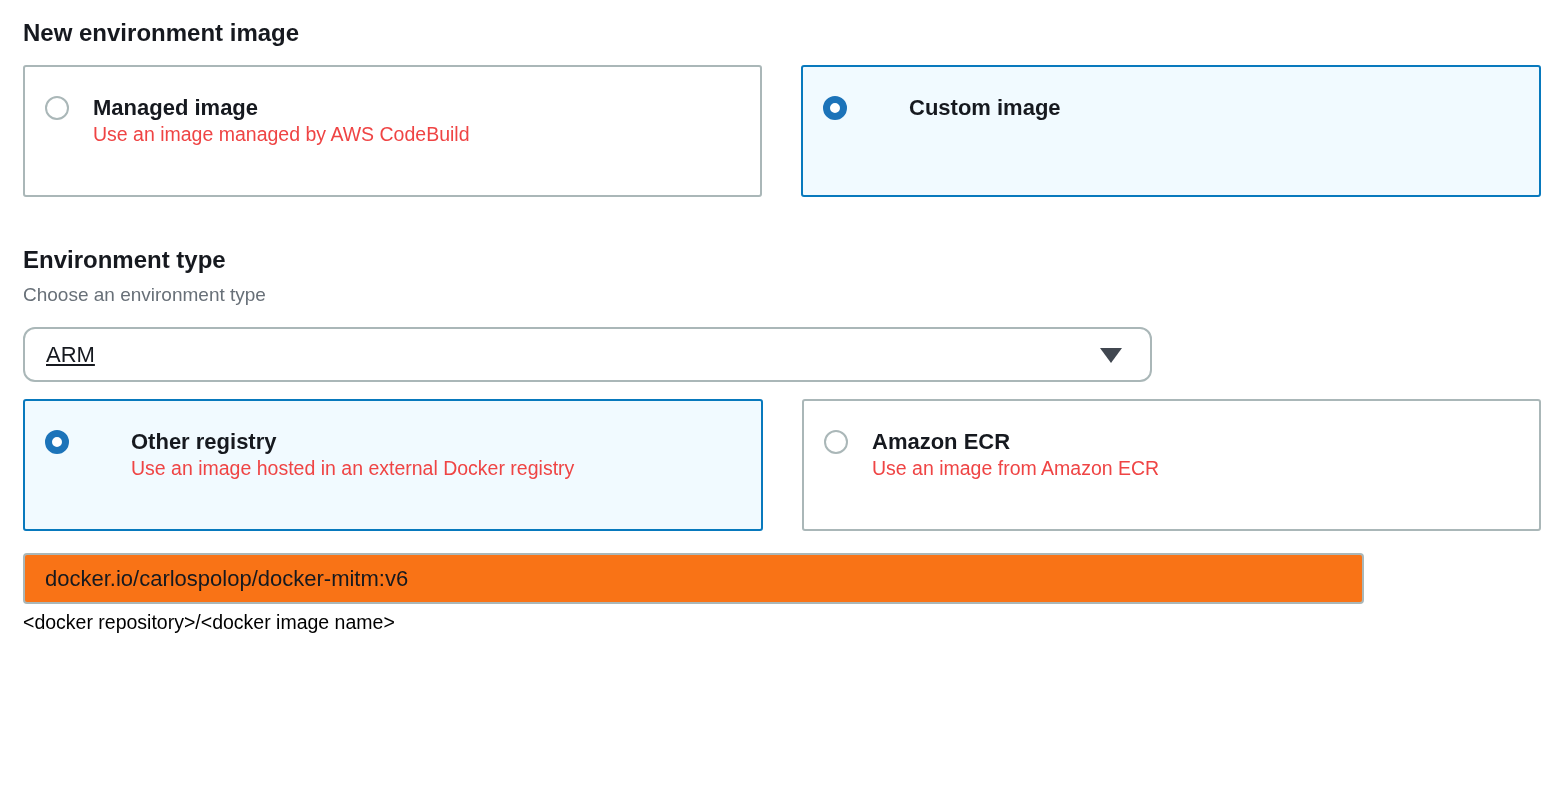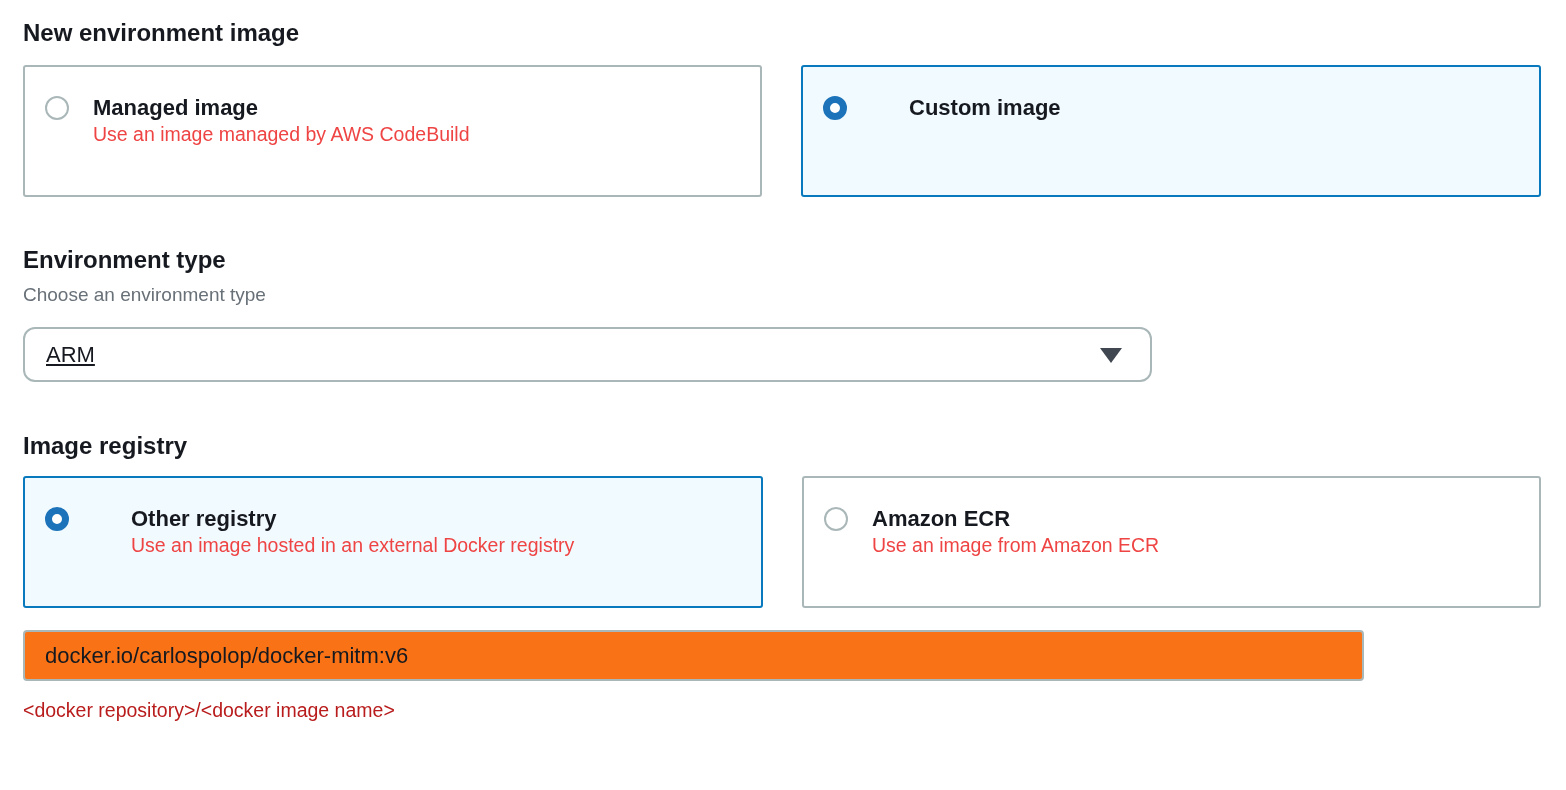--- a/index.html
+++ b/index.html
@@ -115,22 +115,22 @@
     background: #f97316;
     padding: 0 20px;
     font-family: "Liberation Sans", sans-serif;
     font-size: 22px;
     color: #16191f;
     outline: none;
   }
   .help-text {
     font-size: 19.5px;
     line-height: 24px;
-    color: #b91c1c;
-    margin-top: 17px;
+    color: #000000;
+    margin-top: 6px;
   }
   .cards-row-tight { margin-top: 17px; }
 </style>
 </head>
 <body>
 
 <div class="page">
 
   <div class="section-label">New environment image</div>
 
@@ -152,21 +152,20 @@
   </div>
 
   <div class="section-label gap-50">Environment type</div>
   <div class="section-desc">Choose an environment type</div>
 
   <div class="select">
     <span class="value">ARM</span>
     <span class="caret-down"></span>
   </div>
 
-  <div class="section-label gap-51">Image registry</div>
 
   <div class="cards-row cards-row-tight">
     <div class="radio-card selected">
       <span class="radio checked"></span>
       <span class="texts">
         <div class="card-title">Other registry</div>
         <div class="card-desc">Use an image hosted in an external Docker registry</div>
       </span>
     </div>
 

